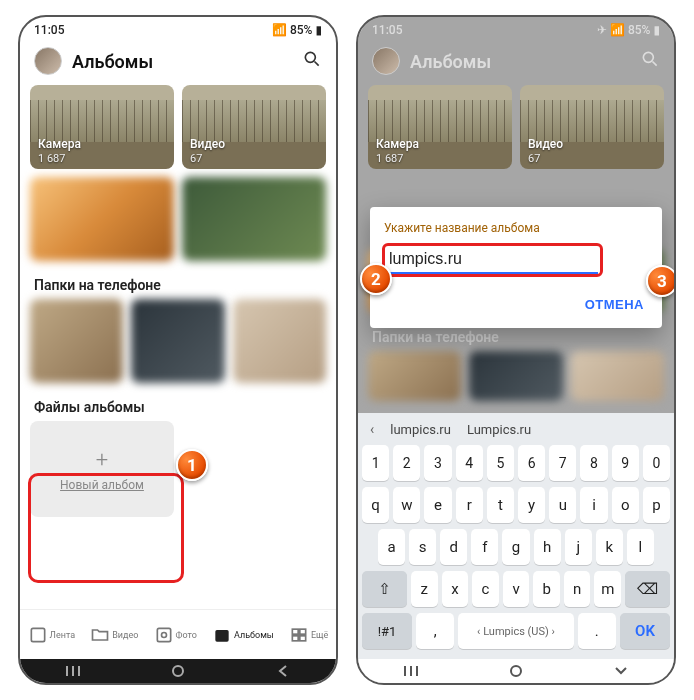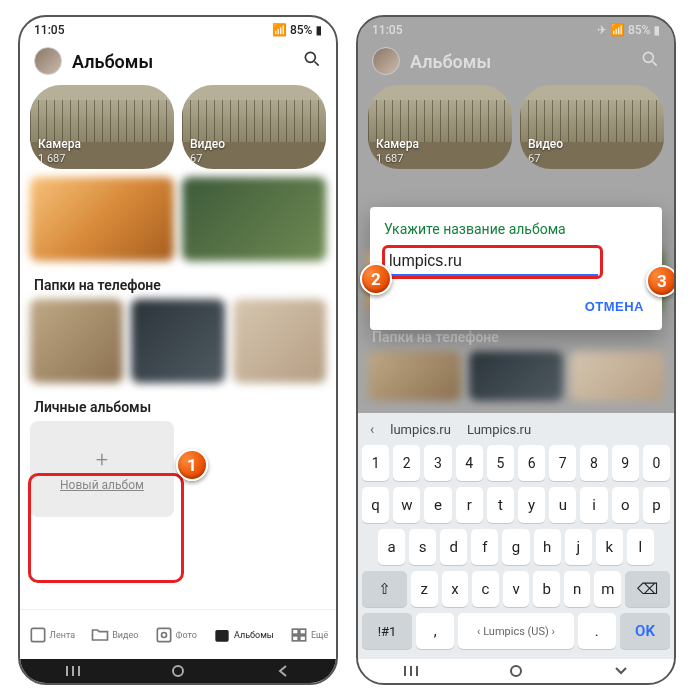--- a/index.html
+++ b/index.html
@@ -10,21 +10,21 @@
   .dimmed::before { content:""; position:absolute; inset:0; background:rgba(0,0,0,0.35); z-index:1; pointer-events:none;}
   .statusbar { display:flex; justify-content:space-between; align-items:center; padding:6px 14px 2px; font-size:12px; font-weight:500; color:#222; position:relative; z-index:2;}
   .statusbar .icons { display:flex; gap:3px; align-items:center; }
   .appbar { display:flex; align-items:center; gap:10px; padding:8px 14px 10px; position:relative; z-index:2;}
   .avatar { width:28px; height:28px; border-radius:50%; background:linear-gradient(135deg,#876,#cba); border:1px solid #ccc;}
   .title { font-size:18px; font-weight:600; color:#111; flex:1;}
   .search-icon svg { width:20px; height:20px; }
   .content { padding:0 10px; }
   .row { display:flex; gap:8px; margin-bottom:8px; position:relative; z-index:2;}
   .thumb { flex:1; height:84px; border-radius:8px; background:#8a8a7a; position:relative; overflow:hidden; }
-  .thumb.forest { background:linear-gradient(#b7b098 55%, #7a6f55 55%);border-radius:31px; }
+  .thumb.forest { background:linear-gradient(#b7b098 55%, #7a6f55 55%); }
   .thumb.forest::before { content:""; position:absolute; left:0; right:0; top:18%; height:50%; background:
      linear-gradient(90deg, rgba(60,50,35,.5) 1px, transparent 1px) 0 0/8px 100%,
      linear-gradient(#ada990,#8b8468); }
   .thumb.blur1{background:linear-gradient(135deg,#f7c27a,#d88a3a,#a65e1e);filter:blur(4px);}
   .thumb.blur2{background:linear-gradient(135deg,#3d5a3a,#6e8a52);filter:blur(4px);}
   .thumb.blur3{background:linear-gradient(135deg,#bfa986,#8b7050);filter:blur(4px);}
   .thumb.blur4{background:linear-gradient(135deg,#2b343b,#505a61);filter:blur(4px);}
   .thumb.blur5{background:linear-gradient(135deg,#d6c6b0,#b59e83);filter:blur(4px);}
   .thumb-label { position:absolute; left:8px; bottom:18px; color:#fff; font-size:12px; font-weight:500; text-shadow:0 1px 2px rgba(0,0,0,.6);}
   .thumb-count { position:absolute; left:8px; bottom:4px; color:#eee; font-size:11px; text-shadow:0 1px 2px rgba(0,0,0,.6);}
@@ -35,21 +35,21 @@
   .hl-red-box { position:absolute; border:3px solid #e62020; border-radius:10px; z-index:5; pointer-events:none;}
   .bottomnav { position:absolute; left:0; right:0; bottom:24px; height:50px; display:flex; justify-content:space-around; align-items:center; border-top:1px solid #eee; background:#fff; z-index:2;}
   .navitem { display:flex; flex-direction:row; align-items:center; gap:2px; font-size:9px; color:#777;}
   .navitem.active { color:#222; }
   .navitem svg { width:20px; height:20px; }
   .sysnav { position:absolute; left:0; right:0; bottom:0; height:24px; display:flex; justify-content:space-around; align-items:center; background:#fff; z-index:2;}
   .sysnav.dark { background:#1a1a1a; }
   .sysnav .k { width:14px; height:14px; display:flex; align-items:center; justify-content:center;}
   
   .dialog { position:absolute; left:12px; right:12px; top:190px; background:#fff; border-radius:4px; padding:14px 14px 10px; z-index:10; box-shadow:0 8px 24px rgba(0,0,0,.3);}
-  .dialog-title { font-size:14px; color:#15803d; margin-bottom:10px;}
+  .dialog-title { font-size:12px; color:#a16207; margin-bottom:10px;}
   .dialog-input { width:100%; border:none; border-bottom:2px solid #2b6cff; font-size:16px; color:#222; padding:4px 2px; outline:none; background:transparent;}
   .dialog-input-wrap { margin-bottom:16px; }
   .dialog-actions { display:flex; justify-content:flex-end; gap:14px;align-items:center;}
   .dialog-btn { font-size:13px; font-weight:700; color:#2b6cff; letter-spacing:.5px; background:none; border:none; padding:6px 4px;}
   .hl-inline { display:inline-block; border:3px solid #e62020; border-radius:6px; padding:0 2px; margin:-2px;}
   
   .kbd { position:absolute; left:0; right:0; bottom:24px; background:#e9ecef; z-index:10; padding-top:4px;}
   .kbd-sugg { display:flex; align-items:center; gap:16px; padding:4px 12px 6px; font-size:13px; color:#444;}
   .kbd-sugg .chev { color:#666; font-size:14px;}
   .kbd-rows { padding:2px 4px 4px;}
@@ -100,21 +100,21 @@
     <div class="row">
       <div class="thumb blur1"></div>
       <div class="thumb blur2"></div>
     </div>
     <div class="section-title">Папки на телефоне</div>
     <div class="row">
       <div class="thumb blur3"></div>
       <div class="thumb blur4"></div>
       <div class="thumb blur5"></div>
     </div>
-    <div class="section-title">Личные альбомы</div>
+    <div class="section-title">Файлы альбомы</div>
     <div class="new-album">
       <div class="plus">+</div>
       <div class="lab">Новый альбом</div>
     </div>
   </div>
   <div class="hl-red-box" style="left:8px; top:456px; width:156px; height:110px;"></div>
   <div class="badge" style="left:156px; top:432px;">
       <span>1</span>
     </div>
 

